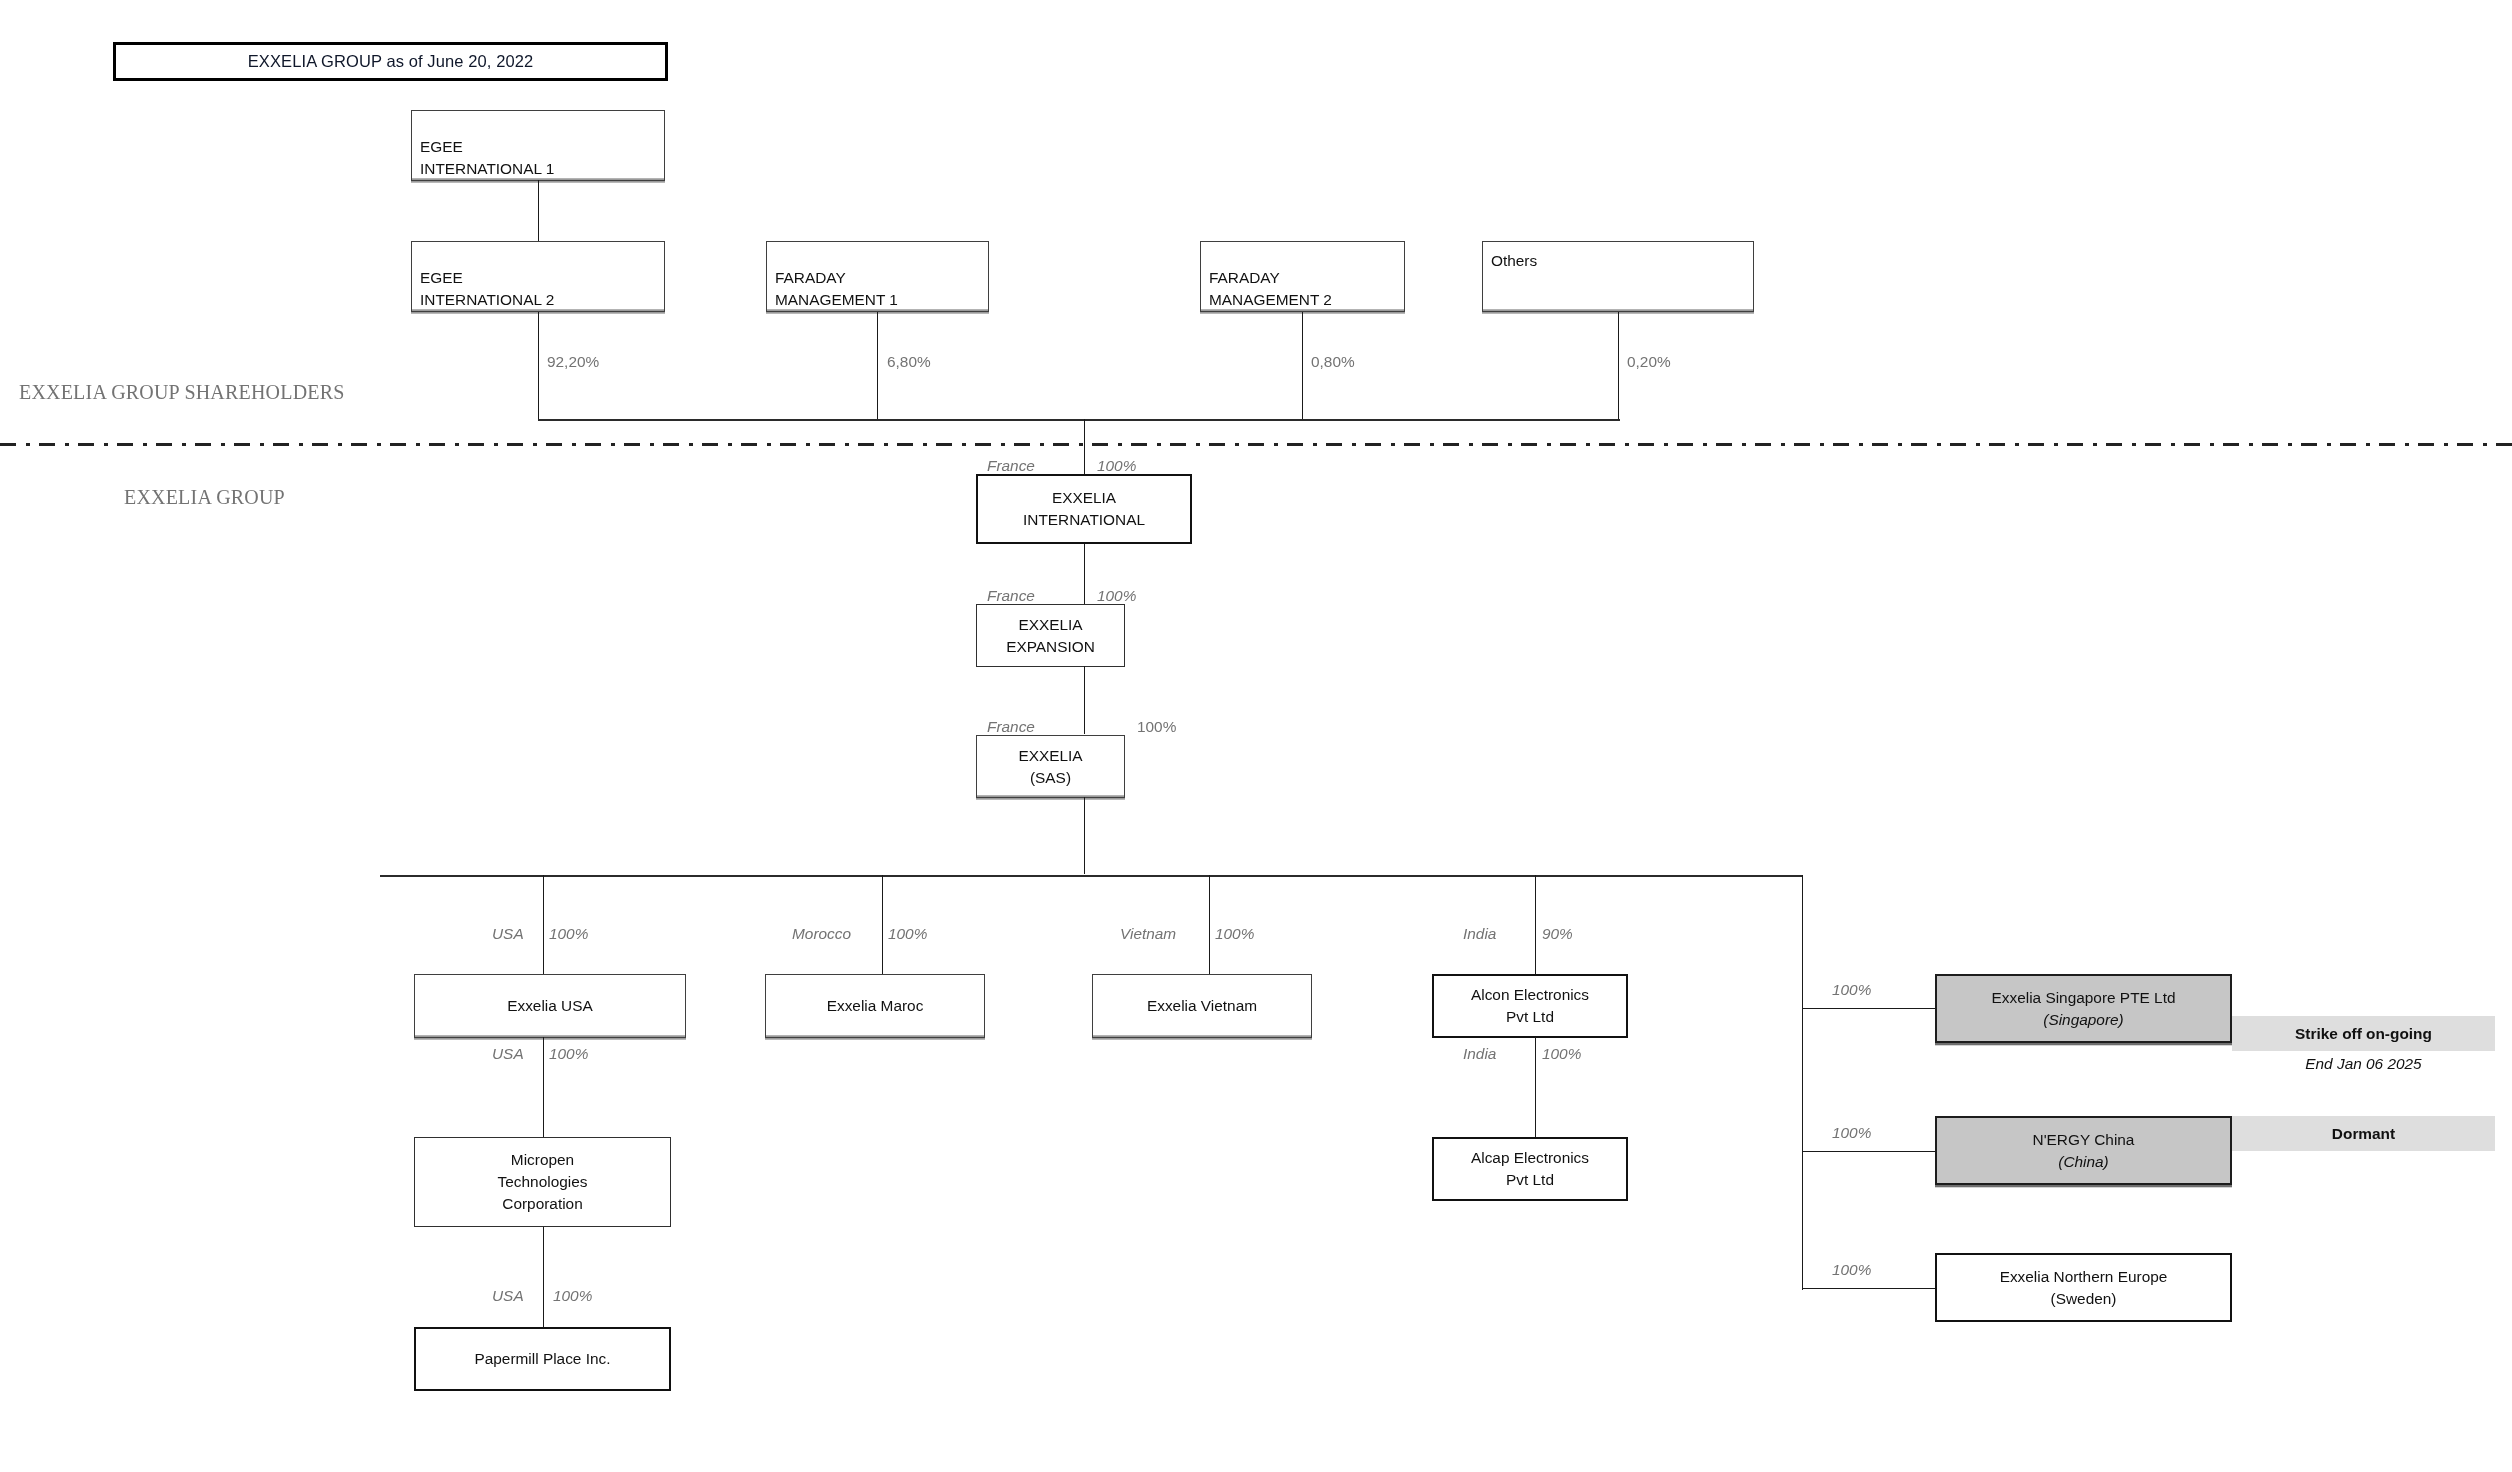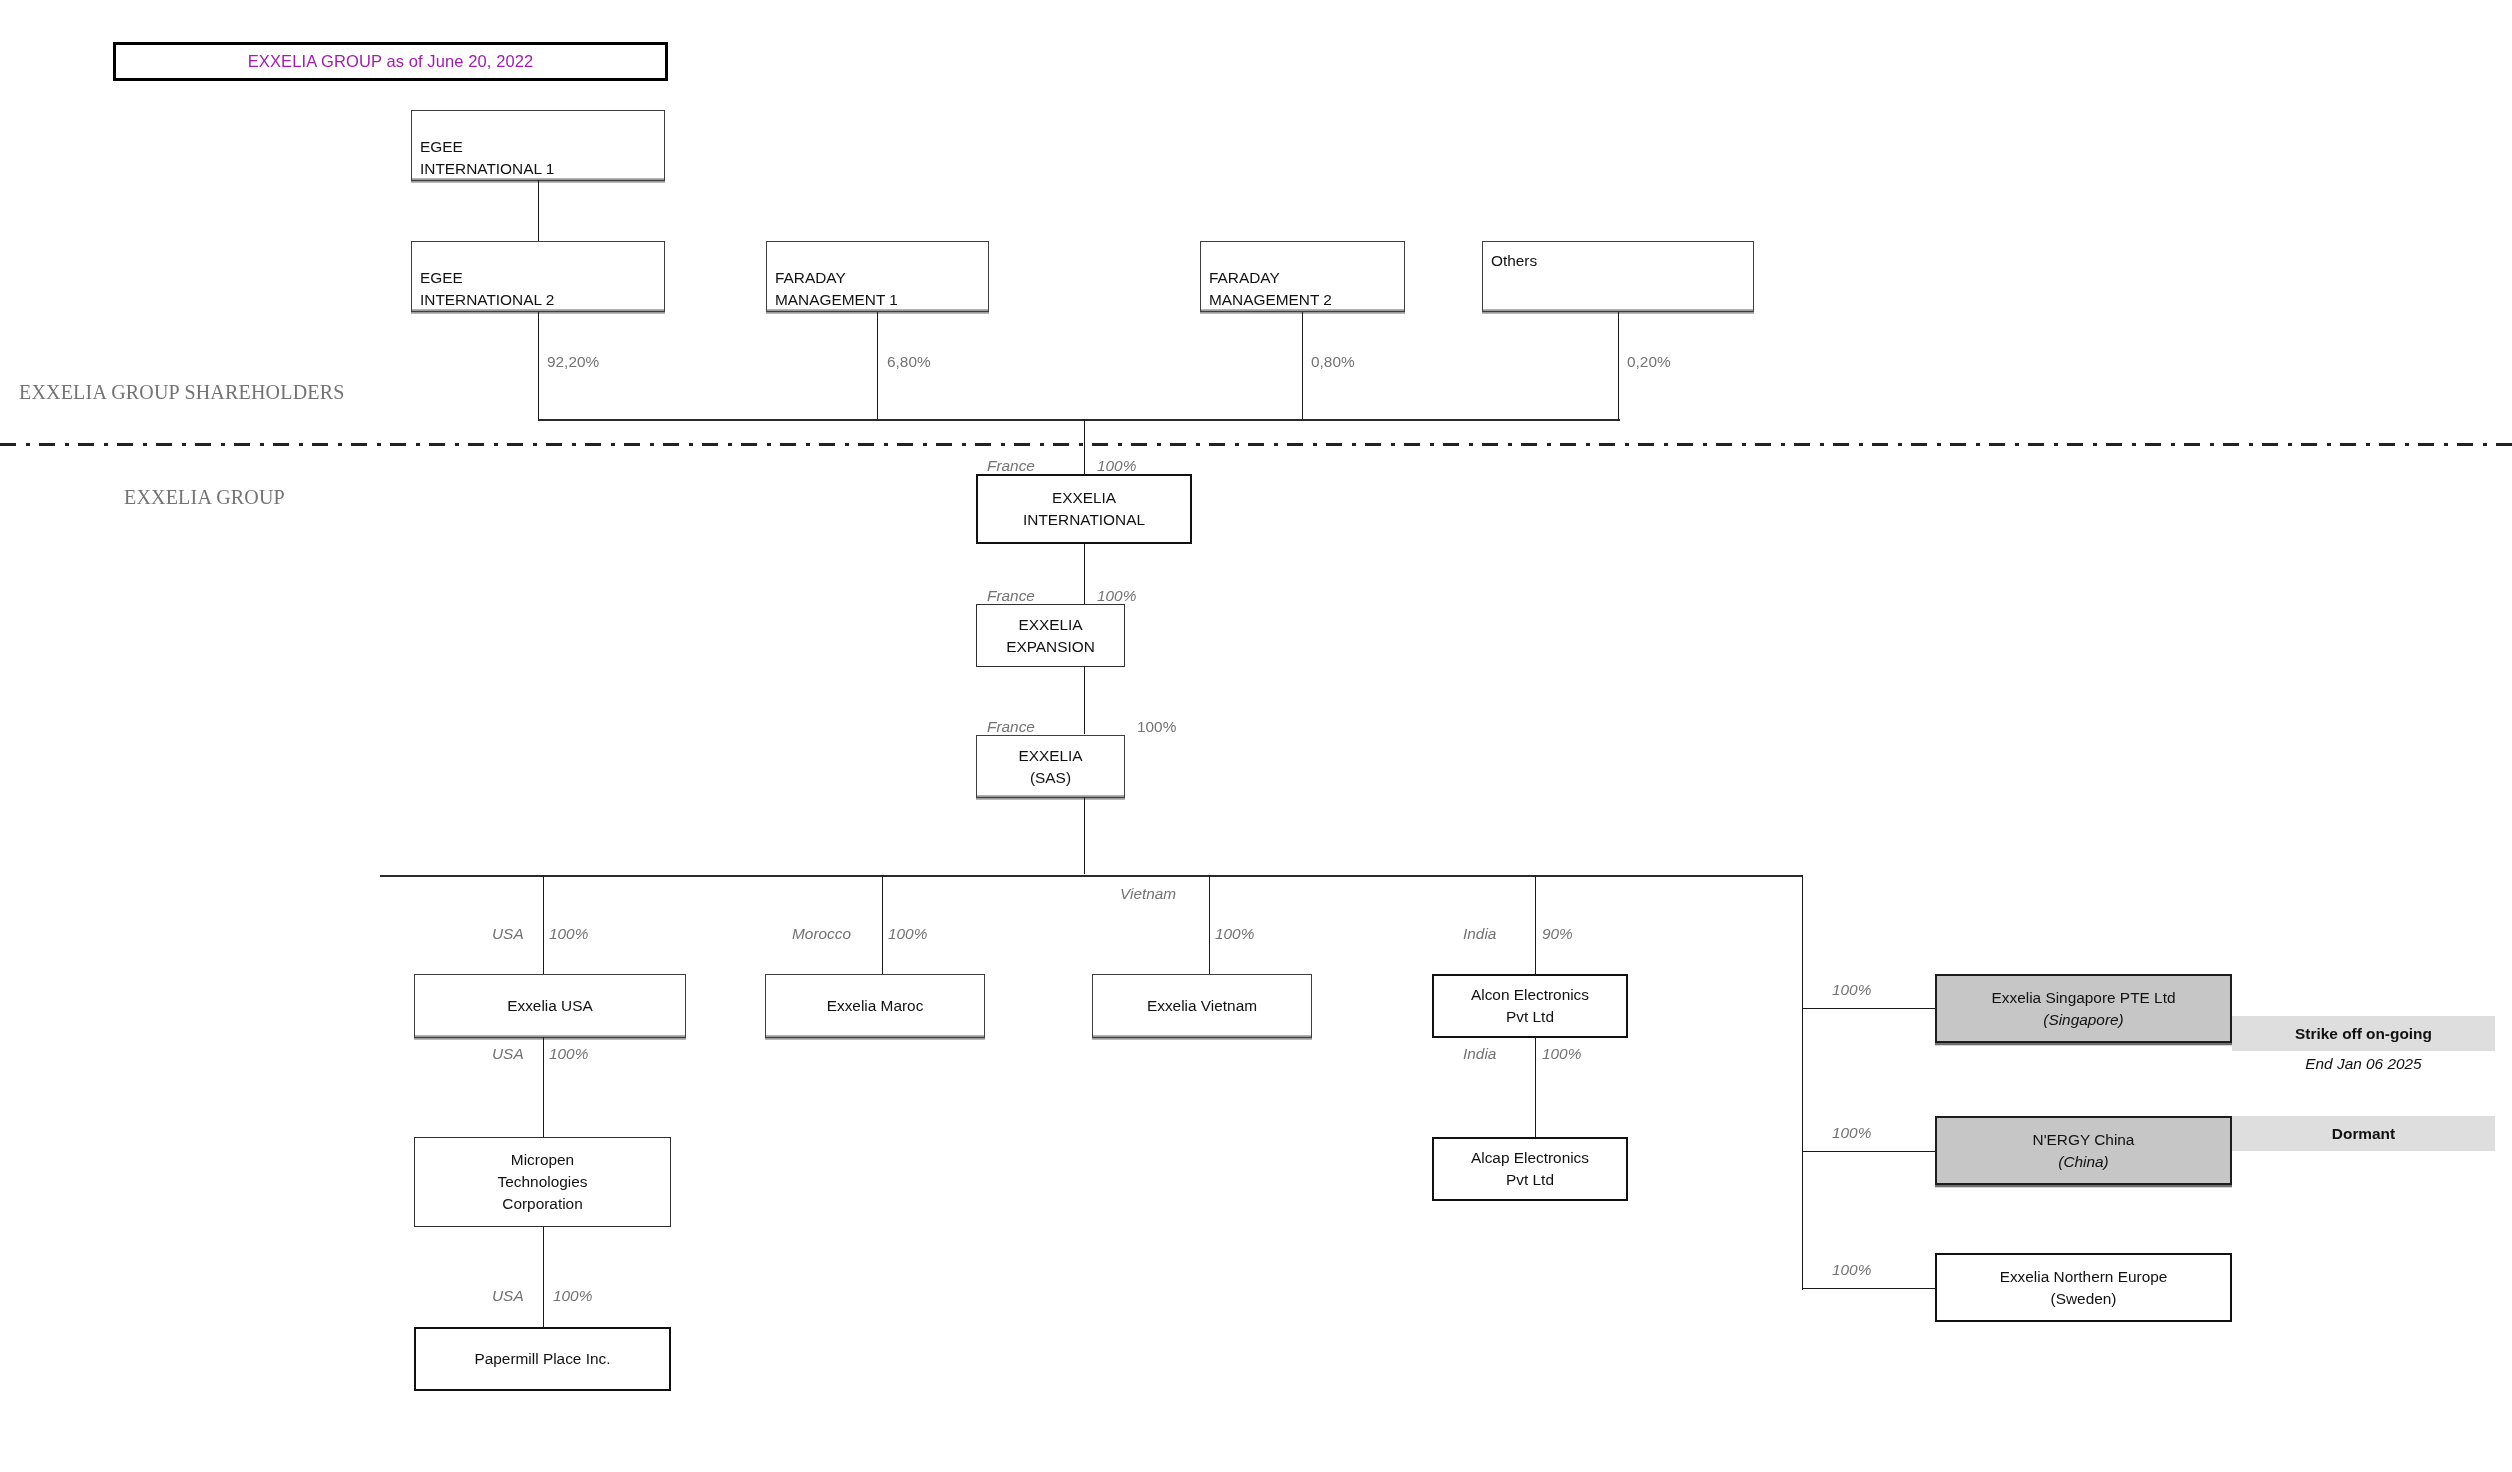--- a/index.html
+++ b/index.html
@@ -53,21 +53,21 @@
 
   
   .title-box{
     position:absolute;
     box-sizing:border-box;
     background:#ffffff;
     border:3.4px solid #000000;
     display:flex;align-items:center;justify-content:center;
     font-size:16.5px;
     letter-spacing:0.1px;
-    color:#a21caf;
+    color:#0f172a;
     white-space:nowrap;
   }
 
   
   .lbl{
     position:absolute;
     white-space:nowrap;
     font-size:15.4px;
     color:#737373;
     line-height:1;
@@ -180,21 +180,21 @@
 
   <div class="vline" style="left:543px;top:875px;height:99px;"></div>
   <div class="vline" style="left:882px;top:875px;height:99px;"></div>
   <div class="vline" style="left:1209px;top:875px;height:99px;"></div>
   <div class="vline" style="left:1535px;top:875px;height:99px;"></div>
 
   <div class="lbl ital" style="left:492px;top:926px;">USA</div>
   <div class="lbl ital" style="left:549px;top:926px;">100%</div>
   <div class="lbl ital" style="left:792px;top:926px;">Morocco</div>
   <div class="lbl ital" style="left:888px;top:926px;">100%</div>
-  <div class="lbl ital" style="left:1120px;top:886px;">Vietnam</div>
+  <div class="lbl ital" style="left:1120px;top:926px;">Vietnam</div>
   <div class="lbl ital" style="left:1215px;top:926px;">100%</div>
   <div class="lbl ital" style="left:1463px;top:926px;">India</div>
   <div class="lbl ital" style="left:1542px;top:926px;">90%</div>
 
   <div class="node" style="left:414px;top:974px;width:272px;height:64px;">
     <span class="ln">Exxelia USA</span>
   </div>
   <div class="node" style="left:765px;top:974px;width:220px;height:64px;">
     <span class="ln">Exxelia Maroc</span>
   </div>

